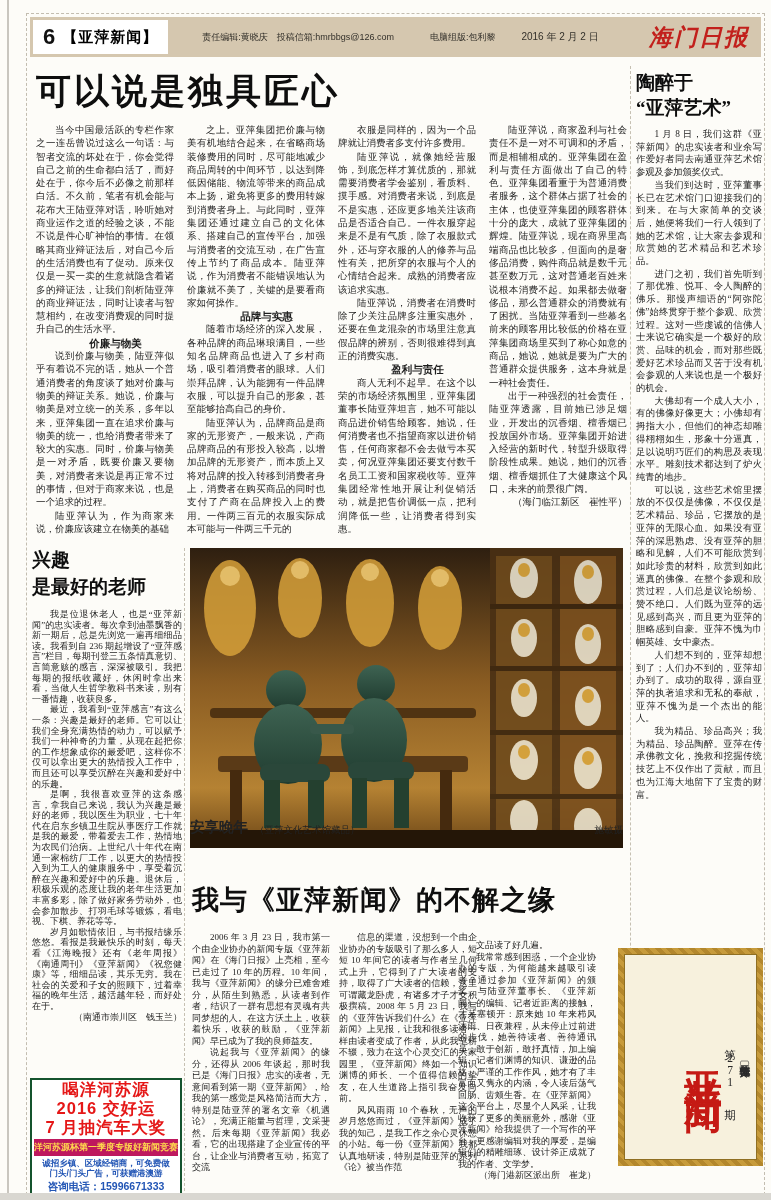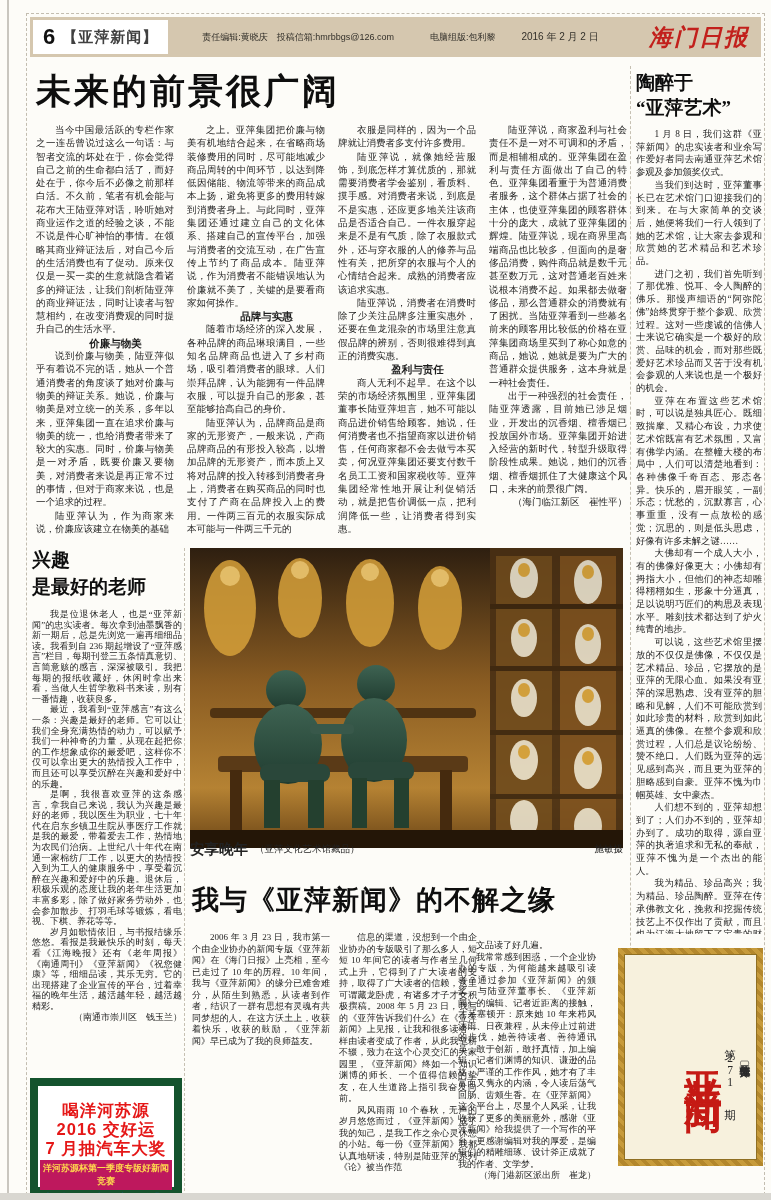--- a/index.html
+++ b/index.html
@@ -8,21 +8,21 @@
           font-family:"Liberation Serif", serif; color:#1d1d1d; overflow:hidden; margin:0 auto; }
   .page-left-line { position:absolute; left:7px; top:0; width:2px; height:100%; background:#c9c6bf; }
   .frame { position:absolute; left:26px; top:13px; width:739px; height:1182px; border:1px dashed #c3bdb0; }
   .bottom-strip { position:absolute; left:0; bottom:0; width:100%; height:7px; background:#d9d7d1; }
 
   
   .header { position:absolute; left:30px; top:17px; width:731px; height:40px; background:#d5c7af;
             display:flex; align-items:center; font-family:"Liberation Sans", sans-serif; }
   .badge { background:#ffffff; height:34px; margin-left:3px; padding:0 10px; display:flex; align-items:center; gap:7px; }
   .badge-num { font-size:22px; font-weight:bold; color:#111; }
-  .badge-sec { font-size:15px; font-weight:bold; color:#404040; letter-spacing:1px; }
+  .badge-sec { font-size:15px; font-weight:bold; color:#000000; letter-spacing:1px; }
   .hdr-meta { font-size:9px; color:#33302a; margin-left:34px; }
   .hdr-meta2 { font-size:9px; color:#33302a; margin-left:36px; }
   .hdr-date { font-size:10px; color:#33302a; margin-left:26px; }
   .masthead { margin-left:auto; margin-right:12px; color:#c2201c; font-size:23px; font-weight:bold;
               font-style:italic; letter-spacing:2px; }
 
   
   .main-title { position:absolute; left:36px; top:68px; width:590px; font-size:35px; font-weight:bold;
                 letter-spacing:3px; color:#0e0e0e; }
   .col { position:absolute; top:124px; width:138px; height:424px; overflow:hidden;
@@ -54,29 +54,29 @@
               display:flex; flex-direction:column; align-items:center; }
   .box-issue { margin-top:26px; font-size:11.5px; }
 
   
   .interest { position:absolute; left:32px; top:546px; width:150px; }
   .in-title { font-size:19px; font-weight:bold; line-height:27px; color:#0e0e0e; }
   .icol { margin-top:9px; font-size:9px; line-height:10.6px; text-align:justify; height:452px; overflow:hidden; }
 
   
   .ad { position:absolute; left:30px; top:1078px; width:152px; height:117px; background:#fff;
-        border:8px solid #14532d; padding:15px 2px; text-align:center; font-family:"Liberation Sans", sans-serif; }
+        border:2px solid #14532d; padding:0 2px; text-align:center; font-family:"Liberation Sans", sans-serif; }
   .ad-big { color:#e51717; font-weight:bold; font-size:16.5px; line-height:19px; letter-spacing:1px; }
   .ad-banner { background:#be185d; color:#ffd94e; font-size:9px; font-weight:bold; margin:2px 0; padding:2px 0; }
   .ad-small { color:#2356b5; font-size:8.5px; line-height:10px; font-weight:bold; }
   .ad-phone { color:#2356b5; font-size:10.5px; font-weight:bold; margin-top:2px; }
 
   
   .photo { position:absolute; left:190px; top:548px; width:433px; height:300px; background:#3a2a18; }
-  .caption { position:absolute; left:190px; top:840px; width:433px; display:flex; align-items:center;
+  .caption { position:absolute; left:190px; top:818px; width:433px; display:flex; align-items:flex-end;
              font-size:9.5px; color:#222; }
   .cap-t { font-size:14.5px; font-weight:bold; margin-right:7px; }
   .cap-credit { margin-left:auto; }
 
   
   .by-title { position:absolute; left:192px; top:882px; width:432px; font-size:27px; font-weight:bold;
               letter-spacing:1px; color:#0e0e0e; }
   .bcol { position:absolute; top:932px; width:138px; height:260px; overflow:hidden;
           font-size:9px; line-height:11.5px; text-align:justify; }
   .b1 { left:192px; } .b2 { left:339px; } .b3 { left:458px;margin-top:8px; }
@@ -92,21 +92,21 @@
     <div class="badge">
       <span class="badge-num">6</span>
       <span class="badge-sec">【亚萍新闻】</span>
     </div>
     <span class="hdr-meta">责任编辑:黄晓庆　投稿信箱:hmrbbgs@126.com</span>
     <span class="hdr-meta2">电脑组版:包利黎</span>
     <span class="hdr-date">2016 年 2 月 2 日</span>
     <span class="masthead">海门日报</span>
   </div>
 
-  <div class="main-title">未来的前景很广阔</div>
+  <div class="main-title">可以说是独具匠心</div>
 
   <div class="col c2">
     <p>之上。亚萍集团把价廉与物美有机地结合起来，在省略商场装修费用的同时，尽可能地减少商品周转的中间环节，以达到降低因储能、物流等带来的商品成本上扬，避免将更多的费用转嫁到消费者身上。与此同时，亚萍集团还通过建立自己的文化体系、搭建自己的宣传平台，加强与消费者的交流互动，在广告宣传上节约了商品成本。陆亚萍说，作为消费者不能错误地认为价廉就不美了，关键的是要看商家如何操作。</p>
     <p class="inhead">品牌与实惠</p>
     <p>随着市场经济的深入发展，各种品牌的商品琳琅满目，一些知名品牌商品也进入了乡村商场，吸引着消费者的眼球。人们崇拜品牌，认为能拥有一件品牌衣服，可以提升自己的形象，甚至能够抬高自己的身价。</p>
     <p>陆亚萍认为，品牌商品是商家的无形资产，一般来说，产商品牌商品的有形投入较高，以增加品牌的无形资产，而本质上又将对品牌的投入转移到消费者身上，消费者在购买商品的同时也支付了产商在品牌投入上的费用。一件两三百元的衣服实际成本可能与一件两三千元的</p>
   </div>
   <div class="col c1">
     <p>当今中国最活跃的专栏作家之一连岳曾说过这么一句话：与智者交流的坏处在于，你会觉得自己之前的生命都白活了，而好处在于，你今后不必像之前那样白活。不久前，笔者有机会能与花布大王陆亚萍对话，聆听她对商业运作之道的经验之谈，不能不说是件心旷神怡的事情。在领略其商业辩证法后，对自己今后的生活消费也有了促动。原来仅仅是一买一卖的生意就隐含着诸多的辩证法，让我们剖析陆亚萍的商业辩证法，同时让读者与智慧相约，在改变消费观的同时提升自己的生活水平。</p>
     <p class="inhead">价廉与物美</p>
@@ -132,21 +132,20 @@
 
   <div class="sidebar">
     <div class="sb-title">
       <div>陶醉于</div>
       <div>“亚萍艺术”</div>
     </div>
     <div class="scol">
       <p>1 月 8 日，我们这群《亚萍新闻》的忠实读者和业余写作爱好者同去南通亚萍艺术馆参观及参加颁奖仪式。</p>
       <p>当我们到达时，亚萍董事长已在艺术馆门口迎接我们的到来。在与大家简单的交谈后，她便将我们一行人领到了她的艺术馆，让大家去参观和欣赏她的艺术精品和艺术珍品。</p>
       <p>进门之初，我们首先听到了那优雅、悦耳、令人陶醉的佛乐。那慢声细语的“阿弥陀佛”始终贯穿于整个参观、欣赏过程。这对一些虔诚的信佛人士来说它确实是一个极好的欣赏、品味的机会，而对那些既爱好艺术珍品而又苦于没有机会参观的人来说也是一个极好的机会。</p>
-      <p>亚萍在布置这些艺术馆时，可以说是独具匠心。既细致揣摩、又精心布设，力求使艺术馆既富有艺术氛围，又富有佛学内涵。在整幢大楼的布局中，人们可以清楚地看到：各种佛像千奇百态、形态各异。快乐的，眉开眼笑，一副乐态；忧愁的，沉默寡言，心事重重，没有一点放松的感觉；沉思的，则是低头思虑，好像有许多未解之谜……</p>
       <p>大佛却有一个成人大小，有的佛像好像更大；小佛却有拇指大小，但他们的神态却雕得栩栩如生，形象十分逼真，足以说明巧匠们的构思及表现水平。雕刻技术都达到了炉火纯青的地步。</p>
       <p>可以说，这些艺术馆里摆放的不仅仅是佛像，不仅仅是艺术精品、珍品，它摆放的是亚萍的无限心血。如果没有亚萍的深思熟虑、没有亚萍的胆略和见解，人们不可能欣赏到如此珍贵的材料，欣赏到如此逼真的佛像。在整个参观和欣赏过程，人们总是议论纷纷、赞不绝口。人们既为亚萍的远见感到高兴，而且更为亚萍的胆略感到自豪。亚萍不愧为巾帼英雄、女中豪杰。</p>
       <p>人们想不到的，亚萍却想到了；人们办不到的，亚萍却办到了。成功的取得，源自亚萍的执著追求和无私的奉献，亚萍不愧为是一个杰出的能人。</p>
       <p>我为精品、珍品高兴；我为精品、珍品陶醉。亚萍在传承佛教文化，挽救和挖掘传统技艺上不仅作出了贡献，而且也为江海大地留下了宝贵的财富。</p>
 
     </div>
   </div>
 
   <div class="redbox">
     <div class="redbox-inner">
@@ -160,21 +159,21 @@
 
   <div class="interest">
     <div class="in-title">
       <div>兴趣</div>
       <div>是最好的老师</div>
     </div>
     <div class="icol">
       <p>我是位退休老人，也是“亚萍新闻”的忠实读者。每次拿到油墨飘香的新一期后，总是先浏览一遍再细细品读。我看到自 236 期起增设了“亚萍感言”栏目，每期刊登三五条情真意切、言简意赅的感言，深深被吸引。我把每期的报纸收藏好，休闲时拿出来看，当做人生哲学教科书来读，别有一番情趣，收获良多。</p>
       <p>最近，我看到“亚萍感言”有这么一条：兴趣是最好的老师。它可以让我们全身充满热情的动力，可以赋予我们一种神奇的力量，从现在起把你的工作想象成你的最爱吧，这样你不仅可以拿出更大的热情投入工作中，而且还可以享受沉醉在兴趣和爱好中的乐趣。</p>
       <p>是啊，我很喜欢亚萍的这条感言，拿我自己来说，我认为兴趣是最好的老师，我以医生为职业，七十年代在启东乡镇卫生院从事医疗工作就是我的最爱，带着爱去工作，热情地为农民们治病。上世纪八十年代在南通一家棉纺厂工作，以更大的热情投入到为工人的健康服务中，享受着沉醉在兴趣和爱好中的乐趣。退休后，积极乐观的态度让我的老年生活更加丰富多彩，除了做好家务劳动外，也会参加散步、打羽毛球等锻炼，看电视、下棋、养花等等。</p>
-      <p>岁月如歌情依旧，与书报结缘乐悠悠。看报是我最快乐的时刻，每天看《江海晚报》还有《老年周报》《南通周刊》《亚萍新闻》《祝您健康》等，细细品读，其乐无穷。它的出现搭建了企业宣传的平台，过着幸福的晚年生活，越活越年轻，越活越精彩。</p>
+      <p>岁月如歌情依旧，与书报结缘乐悠悠。看报是我最快乐的时刻，每天看《江海晚报》还有《老年周报》《南通周刊》《亚萍新闻》《祝您健康》等，细细品读，其乐无穷。我在社会的关爱和子女的照顾下，过着幸福的晚年生活，越活越年轻，而好处在于。</p>
       <p class="sig">（南通市崇川区　钱玉兰）</p>
     </div>
   </div>
 
   <div class="ad">
     <div class="ad-big">喝洋河苏源</div>
     <div class="ad-big">2016 交好运</div>
     <div class="ad-big">7 月抽汽车大奖</div>
     <div class="ad-banner">洋河苏源杯第一季度专版好新闻竞赛</div>
     <div class="ad-small">诚招乡镇、区域经销商，可免费做</div>
@@ -267,20 +266,21 @@
   </div>
   <div class="caption">
     <span class="cap-t">安享晚年</span>
     <span>（亚萍文化艺术馆藏品）</span>
     <span class="cap-credit">施敏摄</span>
   </div>
 
   <div class="by-title">我与《亚萍新闻》的不解之缘</div>
   <div class="bcol b1">
     <p>2006 年 3 月 23 日，我市第一个由企业协办的新闻专版《亚萍新闻》在《海门日报》上亮相，至今已走过了 10 年的历程。10 年间，我与《亚萍新闻》的缘分已难舍难分，从陌生到熟悉，从读者到作者，结识了一群有思想有灵魂有共同梦想的人。在这方沃土上，收获着快乐，收获的鼓励，《亚萍新闻》早已成为了我的良师益友。</p>
+    <p>说起我与《亚萍新闻》的缘分，还得从 2006 年谈起，那时我已是《海门日报》忠实的读者，无意间看到第一期《亚萍新闻》，给我的第一感觉是风格简洁而大方，特别是陆亚萍的署名文章《机遇论》，充满正能量与哲理，文采斐然。后来每期《亚萍新闻》我必看，它的出现搭建了企业宣传的平台，让企业与消费者互动，拓宽了交流</p>
   </div>
   <div class="bcol b2">
     <p>信息的渠道，没想到一个由企业协办的专版吸引了那么多人，短短 10 年间它的读者与作者呈几何式上升，它得到了广大读者的支持，取得了广大读者的信赖，这里可谓藏龙卧虎，有诸多才子才女积极撰稿。2008 年 5 月 23 日，我写的《亚萍告诉我们什么》在《亚萍新闻》上见报，让我和很多读者一样由读者变成了作者，从此我笔耕不辍，致力在这个心灵交汇的大家园里，《亚萍新闻》终如一个知识渊博的师长、一个值得信赖的挚友，在人生道路上指引我奋发向前。</p>
     <p>风风雨雨 10 个春秋，无声的岁月悠悠而过，《亚萍新闻》成了我的知己，是我工作之余心灵休憩的小站。每一份《亚萍新闻》我都认真地研读，特别是陆亚萍的系列《论》被当作范</p>
   </div>
   <div class="bcol b3">
     <p>文品读了好几遍。</p>
     <p>我常常感到困惑，一个企业协办的专版，为何能越来越吸引读者？通过参加《亚萍新闻》的颁奖，与陆亚萍董事长、《亚萍新闻》的编辑、记者近距离的接触，才茅塞顿开：原来她 10 年来栉风沐雨、日夜兼程，从未停止过前进的步伐，她善待读者、善待通讯员，敢于创新，敢抒真情，加上编辑、记者们渊博的知识、谦逊的品格、严谨的工作作风，她才有了丰富而又隽永的内涵，令人读后荡气回肠、齿颊生香。在《亚萍新闻》这个平台上，尽显个人风采，让我收获了更多的美丽意外，感谢《亚萍新闻》给我提供了一个写作的平台，更感谢编辑对我的厚爱，是编辑们的精雕细琢、设计斧正成就了我的作者、文学梦。</p>
     <p class="sig">（海门港新区派出所　崔龙）</p>
   </div>

